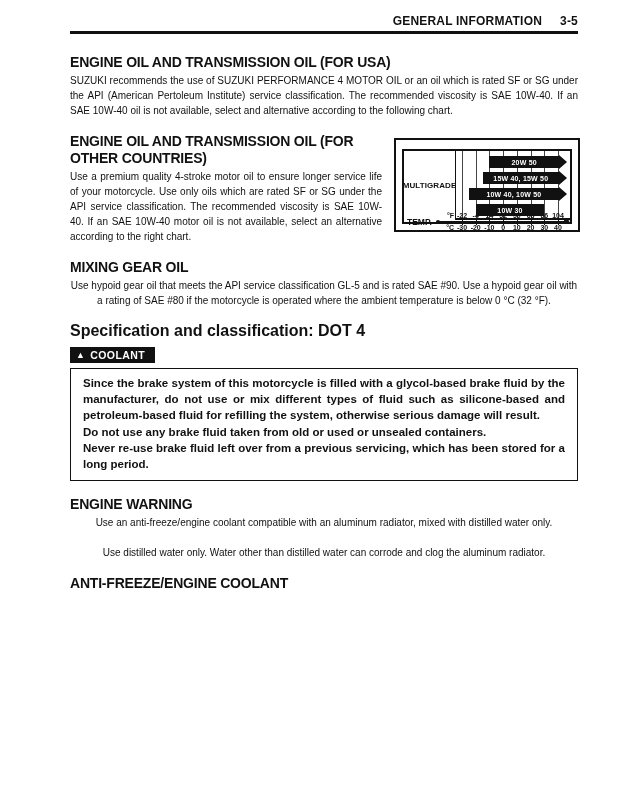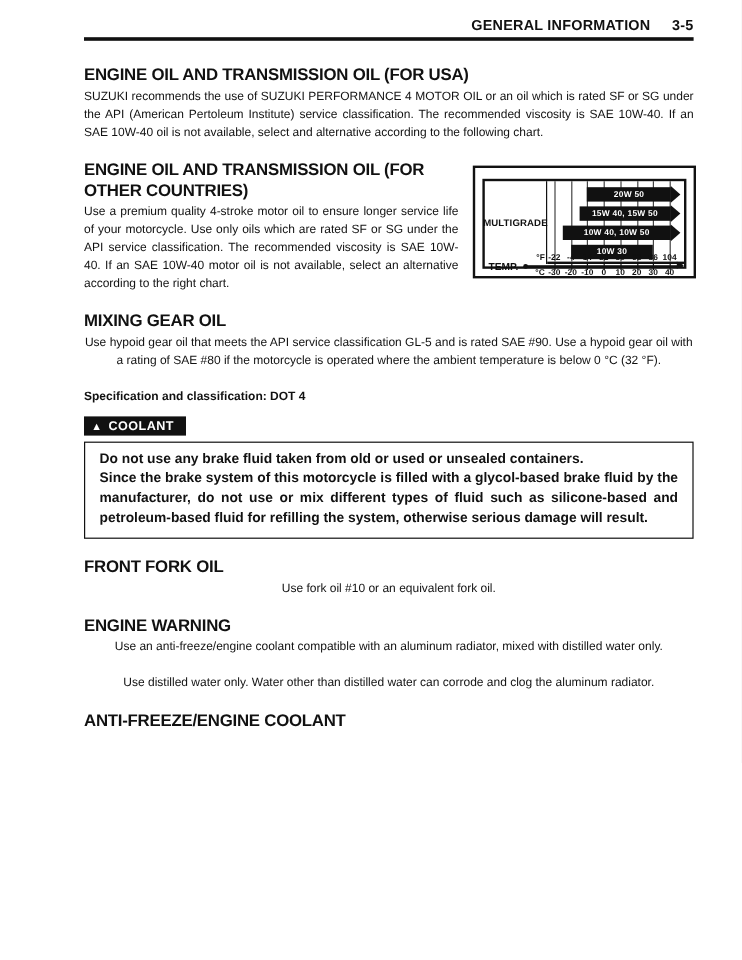--- a/index.html
+++ b/index.html
@@ -58,21 +58,21 @@
     border-left: 6px solid #111; border-top: 3.5px solid transparent; border-bottom: 3.5px solid transparent; }
   .nums { position: absolute; left: 52px; right: 0; height: 10px; }
   .nums-c { top: 1px; }
   .nums-f { bottom: 1px; }
   .tick-num { position: absolute; transform: translateX(-50%); font-size: 7px; font-weight: bold;
     line-height: 10px; white-space: nowrap; }
   .axis-ticks { position: absolute; left: 52px; right: 0; top: 50%; height: 0; }
   .tick-mark { position: absolute; width: 1px; height: 6px; top: -3px; background: #111; }
 
   
-  .spec-line { font-size: 10px; font-weight: bold; line-height: 16px; }
+  .spec-line { font-size: 16px; font-weight: bold; line-height: 16px; }
   .warn-badge { display: inline-flex; align-items: center; gap: 5px; background: #111; color: #fff;
     font-weight: bold; font-size: 10.5px; letter-spacing: 0.4px;
     padding: 2px 10px 2px 6px; margin: 8px 0 5px; }
   .warn-tri { font-size: 9px; line-height: 1; }
   .warn-box { border: 1.5px solid #111; padding: 6px 12px 8px 12px; }
   .warn-box p { font-size: 11.5px; font-weight: bold; line-height: 16.2px; text-align: justify; }
 </style>
 </head>
 <body>
 
@@ -172,29 +172,26 @@
     <p class="body-text no-justify">Use hypoid gear oil that meets the API service classification GL-5 and is rated SAE #90. Use a hypoid gear oil with a rating of SAE #80 if the motorcycle is operated where the ambient temperature is below 0 °C (32 °F).</p>
   </section>
 
   <section>
     <div class="spec-line">Specification and classification: DOT 4</div>
     <div class="warn-badge">
       <span class="warn-tri">▲</span>
       <span>COOLANT</span>
     </div>
     <div class="warn-box">
+      <p>Since the brake system of this motorcycle is filled with a glycol-based brake fluid by the manufacturer, do not use or mix different types of fluid such as silicone-based and petroleum-based fluid for refilling the system, otherwise serious damage will result.</p>
       <p>Do not use any brake fluid taken from old or used or unsealed containers.</p>
-      <p>Since the brake system of this motorcycle is filled with a glycol-based brake fluid by the manufacturer, do not use or mix different types of fluid such as silicone-based and petroleum-based fluid for refilling the system, otherwise serious damage will result.</p>
-    </div>
-  </section>
-
-  <section>
-    <div class="sec-title">FRONT FORK OIL</div>
-    <p class="body-text no-justify">Use fork oil #10 or an equivalent fork oil.</p>
-  </section>
+      <p>Never re-use brake fluid left over from a previous servicing, which has been stored for a long period.</p>
+    </div>
+  </section>
+
 
   <section>
     <div class="sec-title">ENGINE WARNING</div>
     <p class="body-text no-justify">Use an anti-freeze/engine coolant compatible with an aluminum radiator, mixed with distilled water only.</p>
   </section>
 
   <section>
     <p class="body-text no-justify">Use distilled water only. Water other than distilled water can corrode and clog the aluminum radiator.</p>
   </section>
 

